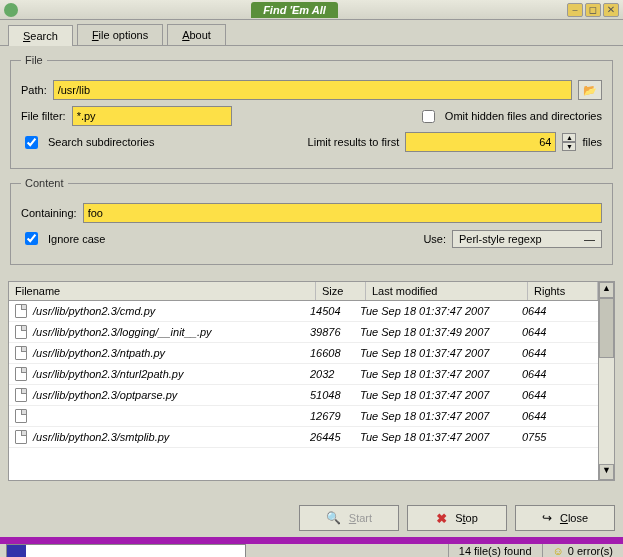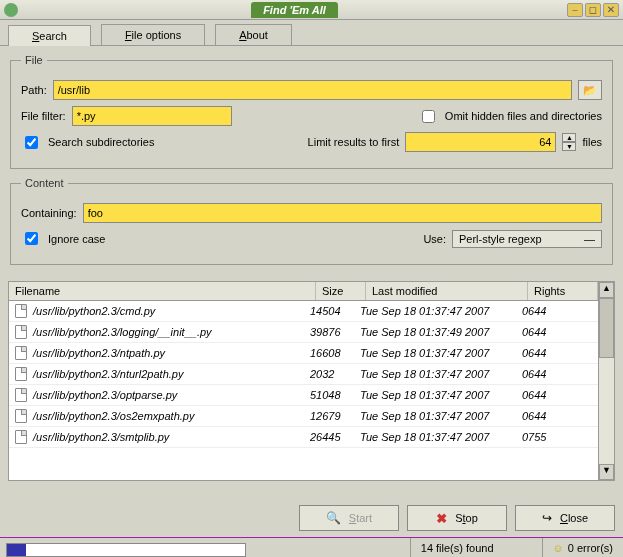--- a/index.html
+++ b/index.html
@@ -3,21 +3,21 @@
 <meta charset="utf-8">
 <style>
 * { box-sizing: border-box; font-family: Arial, sans-serif; font-size: 11px; }
 body { margin: 0; background: #d4d4c8; width: 623px; height: 557px; overflow: hidden; }
 .titlebar { height: 20px; background: linear-gradient(#e8e8dc, #d4d4c8); display: flex; align-items: center; padding: 0 4px; border-bottom: 1px solid #999; }
 .titlebar-icon { width: 14px; height: 14px; background: #6a6; border-radius: 50%; margin-right: 4px; }
 .title-tab { background: #5a8f3a; color: #fff; padding: 2px 12px; border-radius: 3px 3px 0 0; margin: 0 auto; font-style: italic; font-weight: bold; }
 .win-buttons { display: flex; gap: 2px; }
 .win-btn { width: 16px; height: 14px; background: #e6c95c; border: 1px solid #999; border-radius: 2px; cursor: pointer; display:flex;align-items:center;justify-content:center;font-size:10px;color:#555;}
 .tabs { display: flex; padding: 4px 8px 0 8px; border-bottom: 1px solid #999; }
-.tab { padding: 4px 23px; border: 1px solid #999; background: #d4d4c8; margin-right: 10px; cursor: pointer; border-bottom: none; }
+.tab { padding: 4px 14px; border: 1px solid #999; background: #d4d4c8; margin-right: 4px; cursor: pointer; border-bottom: none; }
 .tab.active { background: #e4e4d8; position: relative; top: 1px; }
 .tab u { text-decoration: underline; }
 .panel { margin: 8px; }
 fieldset { border: 1px solid #999; padding: 8px 10px 10px 10px; margin-bottom: 8px; }
 legend { padding: 0 4px; color: #333; }
 .row { display: flex; align-items: center; margin: 6px 0; gap: 6px; }
 .row label { white-space: nowrap; }
 input[type=text] { flex: 1; padding: 2px 4px; border: 1px solid #888; background: #fde047; height: 20px; }
 .browse-btn { width: 24px; height: 20px; border: 1px solid #888; background: #e4e4d8; cursor: pointer; display:flex;align-items:center;justify-content:center; }
 input[type=checkbox] { margin-right: 4px; }
@@ -42,21 +42,21 @@
 .scrollbar .arr { height:16px; border:1px solid #999; background:#d4d4c8; text-align:center; font-size:9px; cursor:pointer;}
 .scrollbar .track { flex:1; position:relative; }
 .scrollbar .thumb { position:absolute; top:0; left:0; right:0; height:60px; background:#c4c4b8; border:1px solid #999; cursor:pointer;}
 .button-row { display:flex; justify-content:flex-end; gap:8px; padding:8px; }
 .btn { width:100px; height:26px; border:1px solid #888; background:#e4e4d8; display:flex; align-items:center; justify-content:center; gap:8px; cursor:pointer; }
 .btn.disabled { color:#999; cursor:default; }
 .btn u { text-decoration: underline; }
 .icon-x { color:#c33; font-weight:bold; font-size:13px; }
 .icon-mag { font-size:12px; }
 .icon-exit { font-size:12px; }
-.statusbar { position:absolute; bottom:0; left:0; right:0; height:20px; border-top:1px solid #a21caf; display:flex; align-items:flex-end; background:#d4d4c8;gap:38px; }
+.statusbar { position:absolute; bottom:0; left:0; right:0; height:20px; border-top:7px solid #a21caf; display:flex; align-items:flex-start; background:#d4d4c8; }
 .progress { width:240px; height:14px; border:1px solid #888; margin:0 6px; background:#fff; position:relative; }
 .progress-fill { height:100%; width:8%; background:#33a; }
 .status-seg { border-left:1px solid #999; padding:0 10px; height:100%; display:flex; align-items:center; gap:4px; }
 .smiley { color:#c9a800; }
 </style>
 </head>
 <body>
 
 <div class="titlebar">
   <div class="titlebar-icon"></div>
@@ -174,21 +174,20 @@
             <span class="file-icon"></span>
             <span>/usr/lib/python2.3/optparse.py</span>
           </div>
           <div class="col-size">51048</div>
           <div class="col-mod">Tue Sep 18 01:37:47 2007</div>
           <div class="col-rights">0644</div>
         </div>
         <div class="rrow">
           <div class="col-name">
             <span class="file-icon"></span>
-            <span>/usr/lib/python2.3/os2emxpath.py</span>
           </div>
           <div class="col-size">12679</div>
           <div class="col-mod">Tue Sep 18 01:37:47 2007</div>
           <div class="col-rights">0644</div>
         </div>
         <div class="rrow">
           <div class="col-name">
             <span class="file-icon"></span>
             <span>/usr/lib/python2.3/smtplib.py</span>
           </div>

